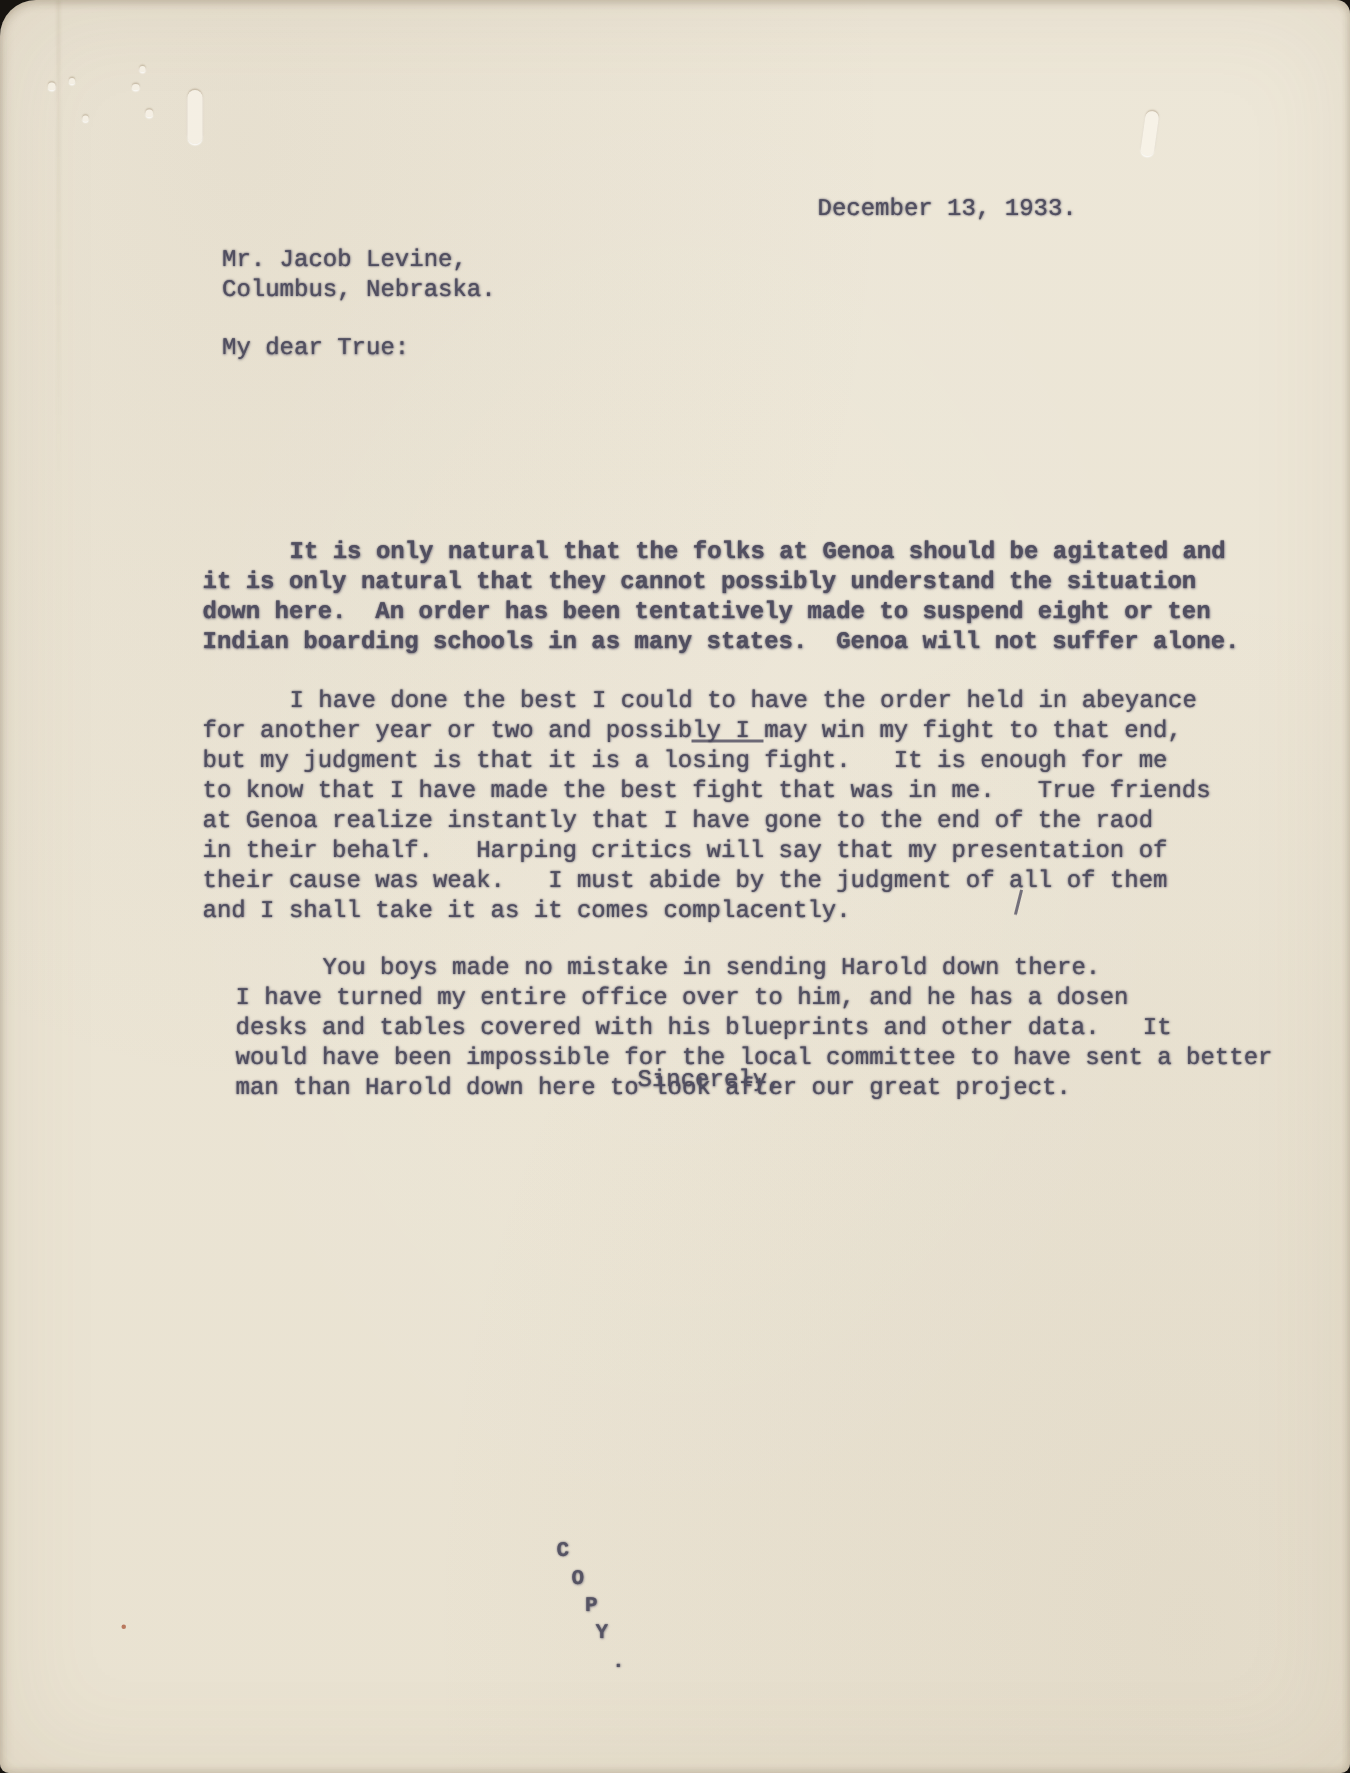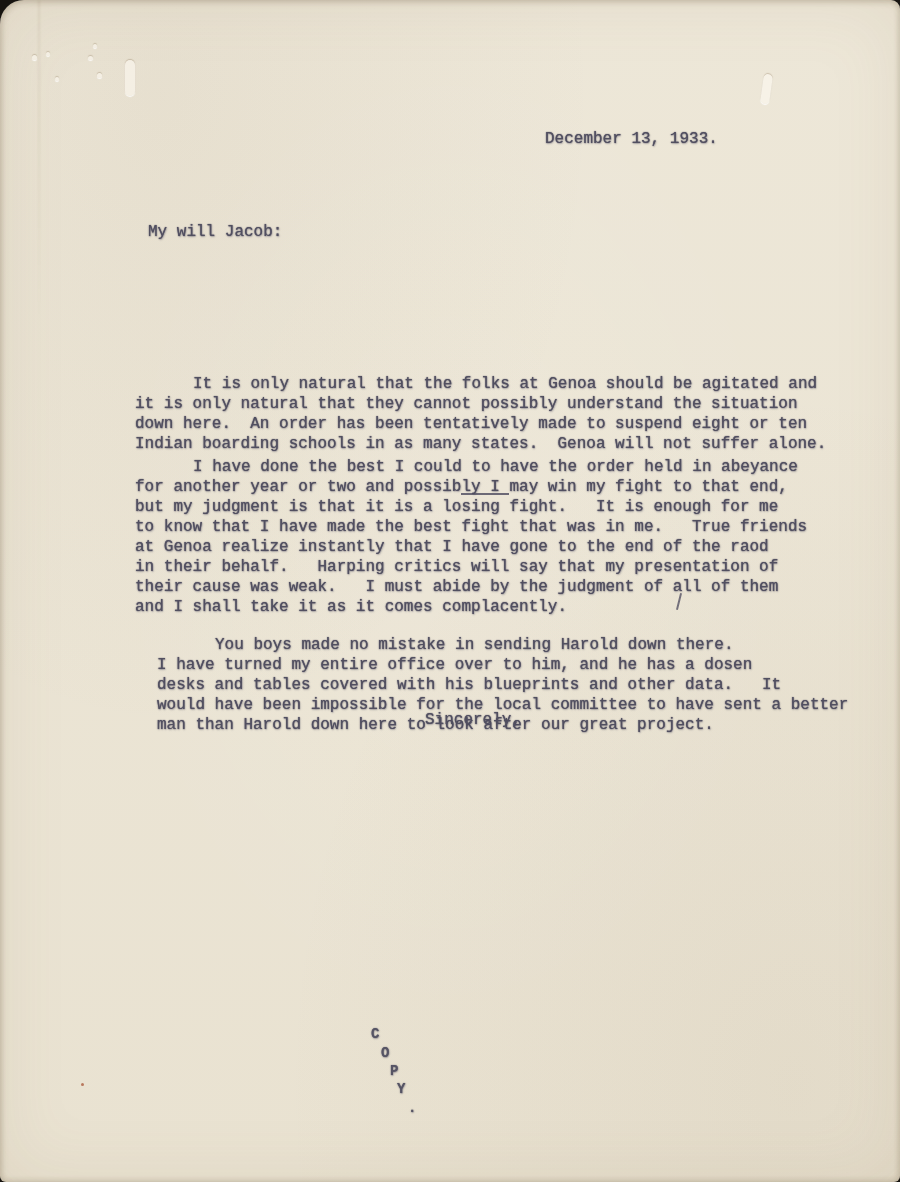--- a/index.html
+++ b/index.html
@@ -39,21 +39,21 @@
       0 0 1px rgba(78,76,95,.95),
       0.6px 0.6px 1.8px rgba(78,76,95,.40),
       -0.4px 0.4px 1.4px rgba(78,76,95,.25);
     letter-spacing:0;
   }
   .para .txt{display:block;white-space:pre;text-indent:58px;}
   .p-date{left:545px;top:129px;}
   .p-addr{left:148px;top:163px;}
   .p-salut{left:148px;top:222px;}
   .p1{left:135px;top:259px;}
-  .p2{left:135px;top:334px;}
+  .p2{left:135px;top:318px;font-weight:bold;}
   .p3{left:135px;top:417px;}
   .p4{left:135px;top:595px;margin-left:22px;}
   .p-close{left:425px;top:710px;}
   
   .underline-fight{
     position:absolute;
     left:34ch;top:76px;
     width:5ch;height:2px;
     background:rgba(76,74,94,.8);
     filter:blur(.5px);
@@ -115,22 +115,24 @@
   <div class="dent dent-b"></div>
   <div class="dent dent-c"></div>
   <div class="dent dent-d"></div>
   <div class="dent dent-e"></div>
   <div class="dent dent-f"></div>
   <div class="dent dent-tr"></div>
   <div class="speck-red"></div>
 
   <div class="tw p-date">December 13, 1933.</div>
 
+  <div class="tw p-addr">Mr. Jacob Levine,
+Columbus, Nebraska.</div>
 
-  <div class="tw p-salut">My will Jacob:</div>
+  <div class="tw p-salut">My dear True:</div>
 
 
   <div class="tw para p2">
     <span class="txt">It is only natural that the folks at Genoa should be agitated and
 it is only natural that they cannot possibly understand the situation
 down here.  An order has been tentatively made to suspend eight or ten
 Indian boarding schools in as many states.  Genoa will not suffer alone.</span>
   </div>
 
   <div class="tw para p3">

